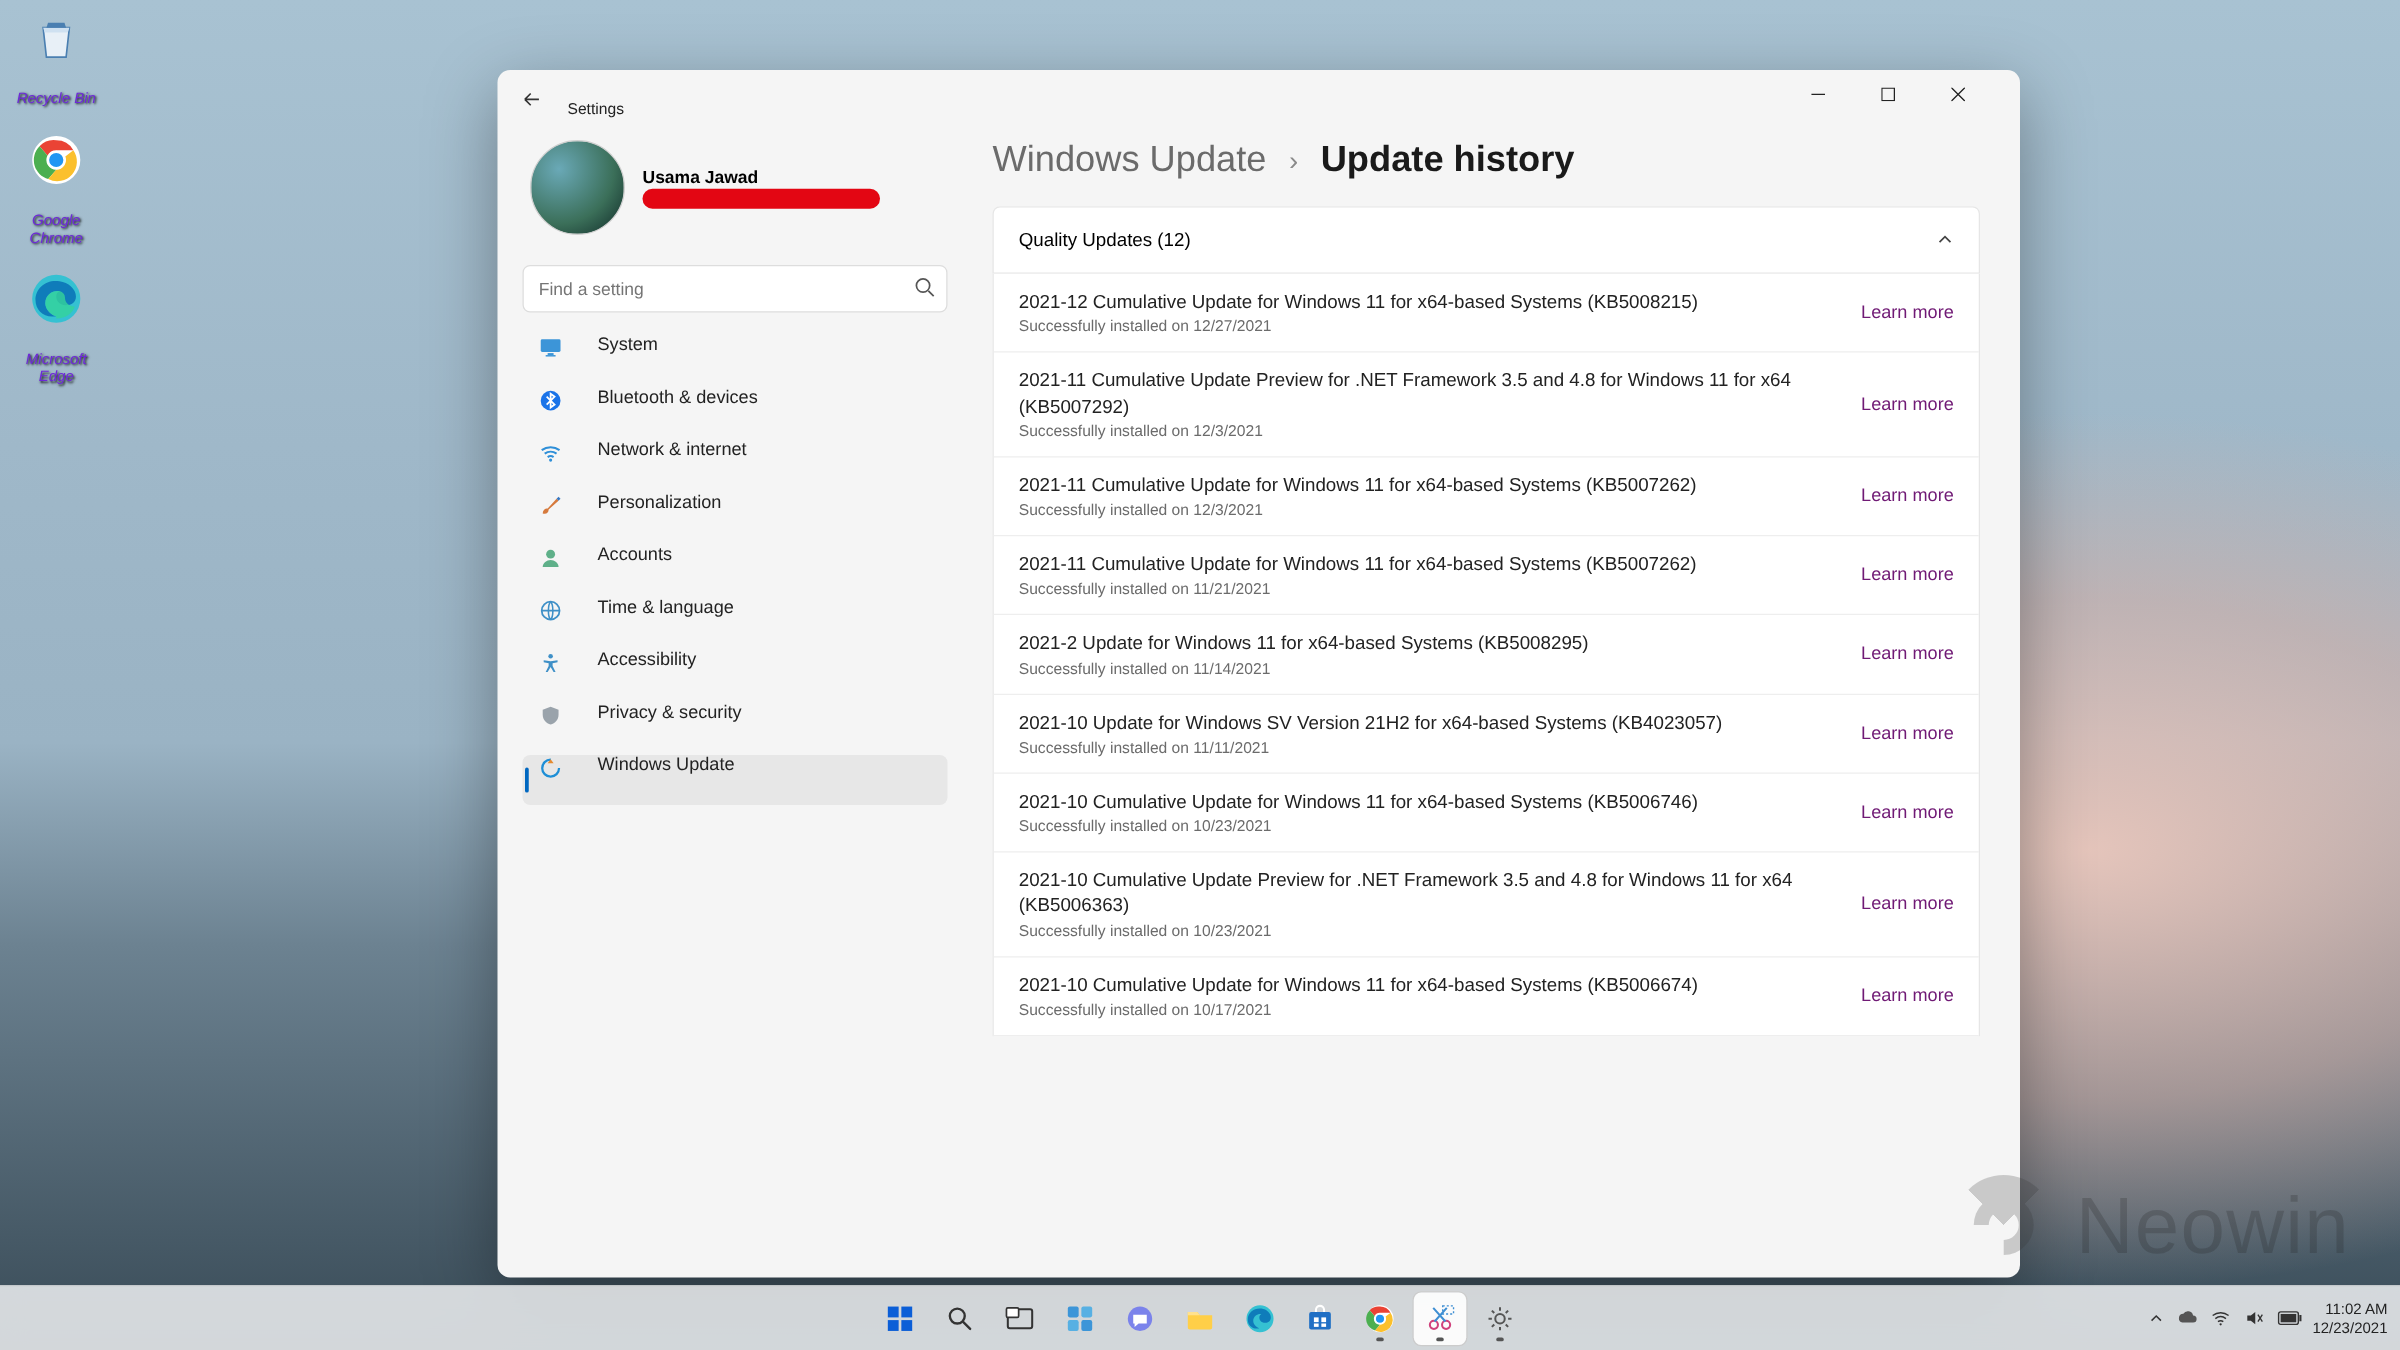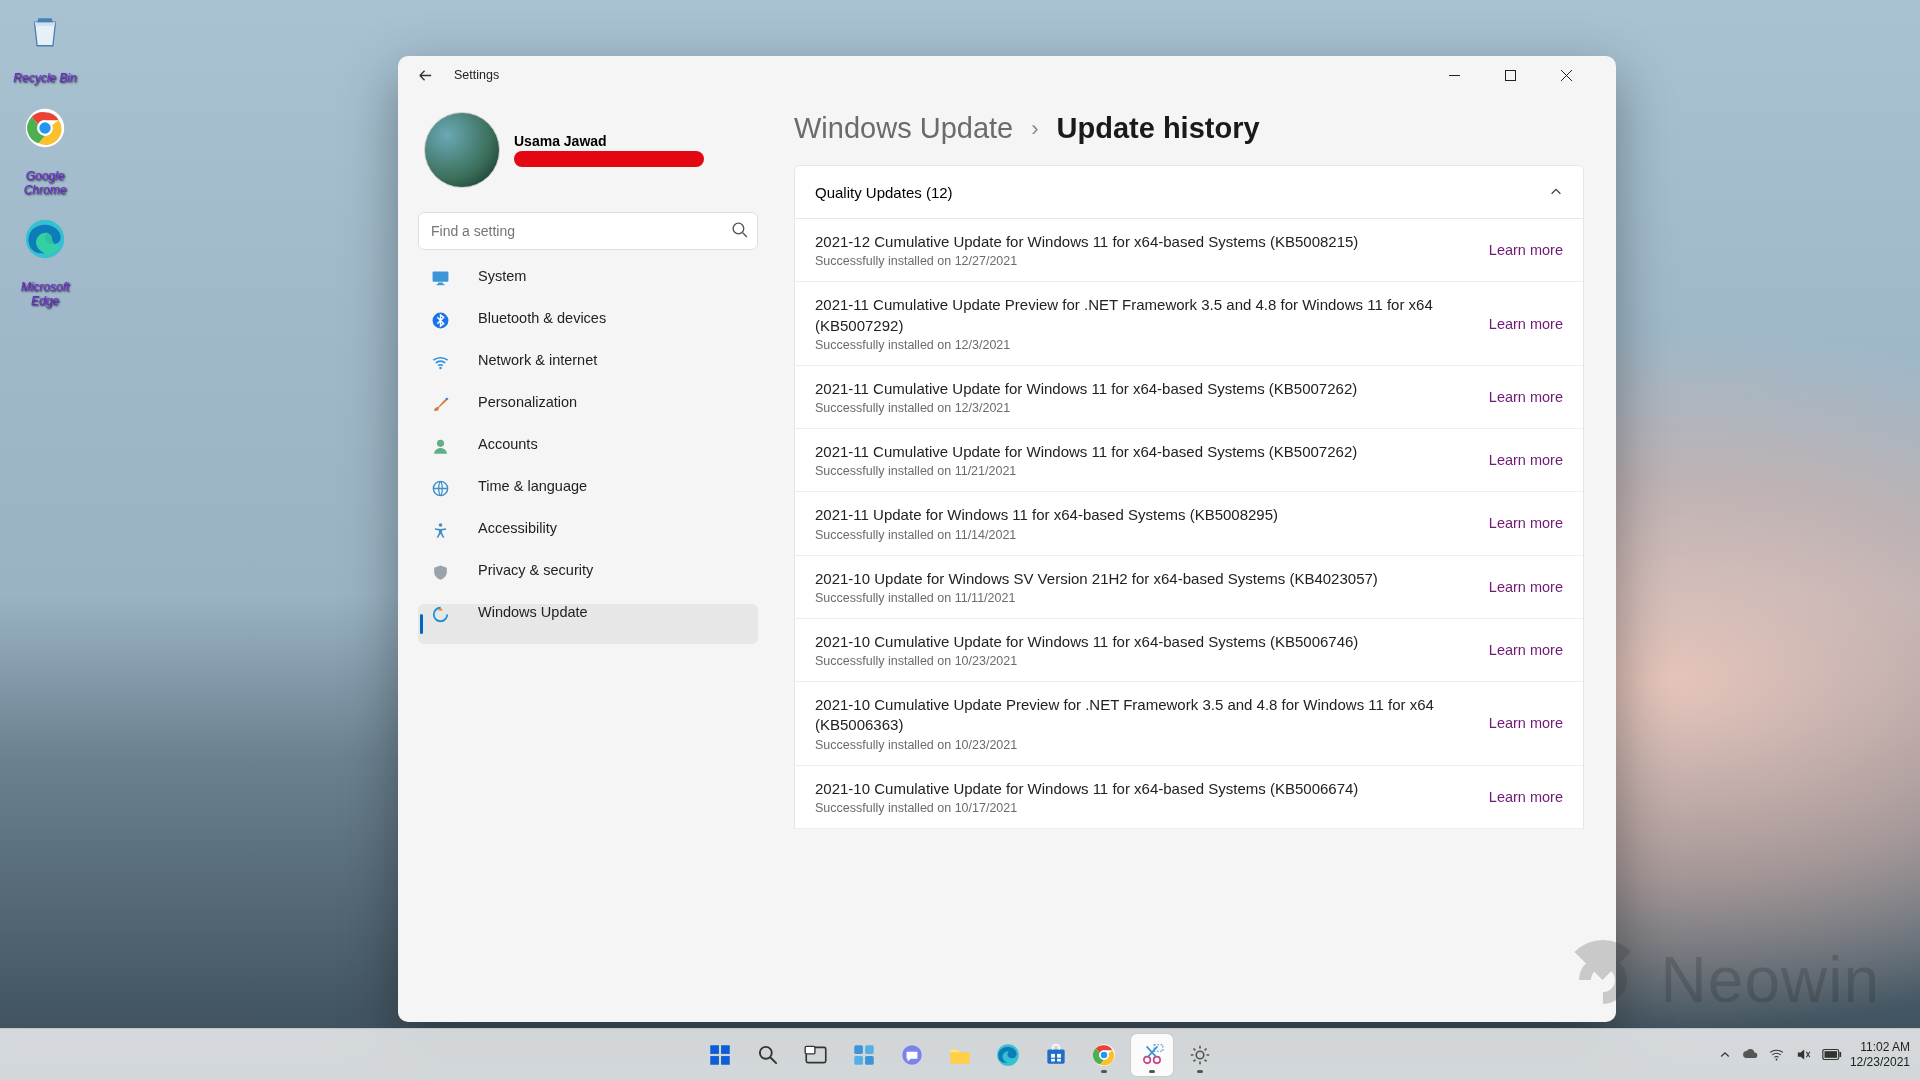--- a/index.html
+++ b/index.html
@@ -18,21 +18,21 @@
 .d-icon { width: 70px; display:flex; flex-direction:column; align-items:center; text-align:center; cursor:pointer; }
 .d-icon .glyph { width:48px; height:48px; display:flex; align-items:center; justify-content:center; }
 .d-icon .lbl { color:#6d28d9; font-size:12px; text-shadow:1px 1px 2px #000; margin-top:18px; line-height:1.15;font-style:italic; }
 
 
 .window {
   position:absolute; left:398px; top:56px; width:1218px; height:966px;
   background:#f5f5f5; border-radius:10px; box-shadow:0 18px 56px rgba(0,0,0,0.35);
   display:flex; flex-direction:column; overflow:hidden;
 }
-.titlebar { height:38px; display:flex; align-items:center; padding:0 22px 0 12px; }
+.titlebar { height:38px; display:flex; align-items:flex-end; padding:0 22px 0 12px; }
 .back-btn { width:30px; height:30px; display:flex; align-items:center; justify-content:center; cursor:pointer; border-radius:4px; }
 .titlebar .appname { font-size:12.5px; color:#222; margin-left:14px; }
 .win-ctrls { margin-left:auto; display:flex; }
 .win-ctrls > div { width:56px; height:38px; display:flex; align-items:center; justify-content:center; cursor:pointer; }
 
 .body { flex:1; display:flex; overflow:hidden; }
 
 
 .sidebar { width:380px; padding:18px 20px 0 20px; display:flex; flex-direction:column; }
 .user-row { display:flex; align-items:center; gap:14px; margin-bottom:18px; padding-left:6px;}
@@ -296,21 +296,21 @@
             </div>
             <div class="upd-row">
               <div class="upd-text">
       <div class="upd-title">2021-11 Cumulative Update for Windows 11 for x64-based Systems (KB5007262)</div>
       <div class="upd-sub">Successfully installed on 11/21/2021</div>
     </div>
     <a class="learn">Learn more</a>
             </div>
             <div class="upd-row">
               <div class="upd-text">
-      <div class="upd-title">2021-11 Update for Windows 11 for x64-based Systems (KB5008295)</div>
+      <div class="upd-title">2021-2 Update for Windows 11 for x64-based Systems (KB5008295)</div>
       <div class="upd-sub">Successfully installed on 11/14/2021</div>
     </div>
     <a class="learn">Learn more</a>
             </div>
             <div class="upd-row">
               <div class="upd-text">
       <div class="upd-title">2021-10 Update for Windows SV Version 21H2 for x64-based Systems (KB4023057)</div>
       <div class="upd-sub">Successfully installed on 11/11/2021</div>
     </div>
     <a class="learn">Learn more</a>

